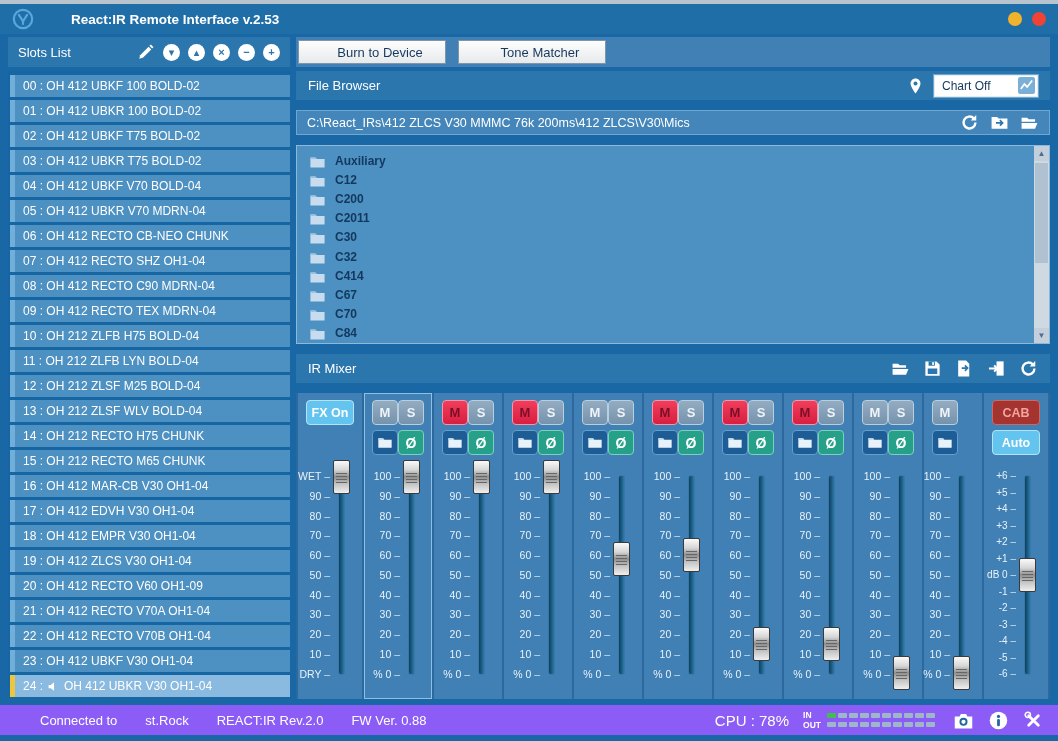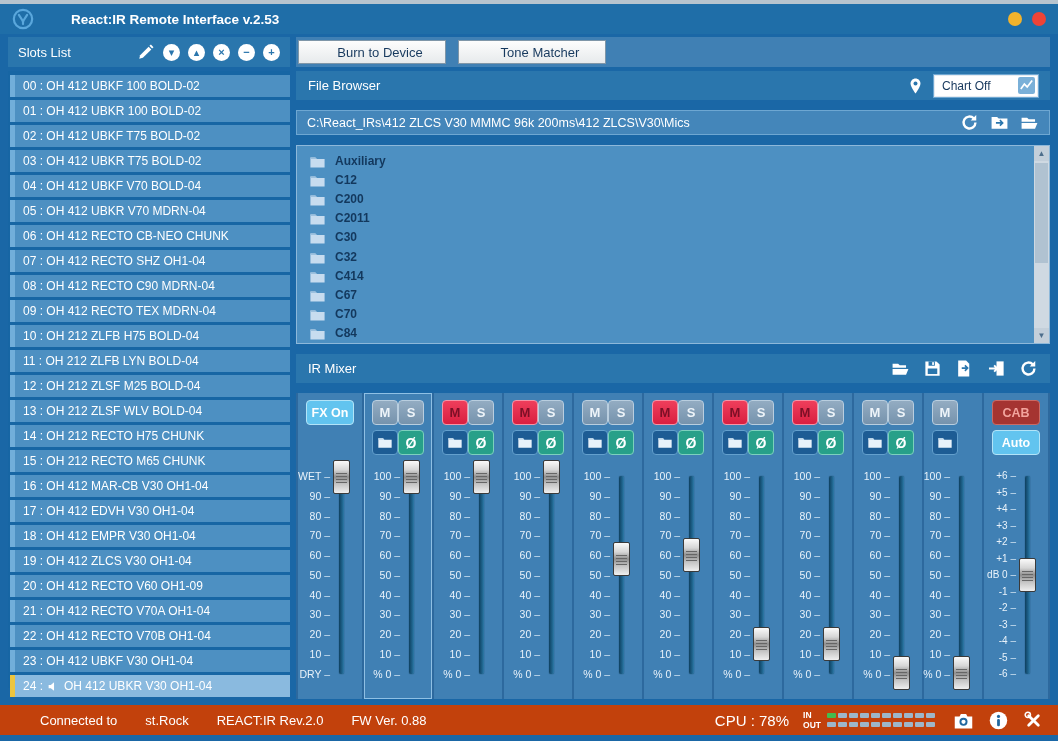--- a/index.html
+++ b/index.html
@@ -110,21 +110,21 @@
   .handle::after { content:""; position:absolute; left:2px; right:2px; top:12px; height:10px;
             background:repeating-linear-gradient(#666 0 1px,transparent 1px 3px); }
 
   .mixer-labels { height:26px; flex:none; display:grid; grid-template-columns:repeat(11,1fr); }
   .mix-label { background:#21689f; border-right:2px solid #2d699e; display:flex;
                align-items:center; justify-content:center; color:#fff; font-size:12.5px; }
   .mix-label:first-child { border-left:2px solid #2d699e; }
   .mix-label.selected { background:#4a8abc; color:#c9edff; box-shadow:inset 0 0 0 1px #8fc0e4; }
 
   
-  .statusbar { height:30px; margin-top:17px; background:#c2410c; display:flex; align-items:center;
+  .statusbar { height:30px; margin-top:17px; background:#8b5cf6; display:flex; align-items:center;
                padding:0 14px 0 40px; color:#fff; font-size:13px; flex:none; }
   .statusbar .sv { margin-right:28px; }
   .cpu { margin-left:auto; font-size:15px; margin-right:14px; }
   .io-labels { display:flex; flex-direction:column; justify-content:center; gap:1px;
                font-size:8.5px; font-weight:bold; line-height:1; margin-right:6px; }
   .meters { display:flex; flex-direction:column; gap:4px; margin-right:18px; }
   .meter { display:flex; gap:2px; }
   .seg { width:9px; height:5px; background:#9db6c9; border-radius:1px; }
   .seg.lit { background:#43bd4d; }
   .status-icons { display:flex; gap:14px; align-items:center; }
@@ -219,21 +219,21 @@
             <span>Chart Off</span>
             <svg class="chart-ic" viewBox="0 0 24 24">
               <rect width="24" height="24" rx="3" fill="#7ab0d8"></rect>
               <path d="M4 17l5-7 4 4 7-9" stroke="#fff" stroke-width="2.4" fill="none"></path>
             </svg>
           </div>
         </div>
       </div>
 
       <div class="fb-path">
-        <span>C:\React_IRs\412 ZLCS V30 MMMC 96k 200ms\412 ZLCS\V30\Mics</span>
+        <span>C:\React_IRs\412 ZLCS V30 MMMC 76k 200ms\412 ZLCS\V30\Mics</span>
         <div class="path-tools">
           <svg class="tool-ic" viewBox="0 0 24 24">
             <path d="M19.5 12a7.5 7.5 0 1 1-2.1-5.2" fill="none" stroke="#fff" stroke-width="3"></path>
             <path d="M20.5 2.5v7h-7z" fill="#fff"></path>
           </svg>
           <svg class="tool-ic" viewBox="0 0 24 24">
             <path fill="#fff" d="M2 5h7l2 2h11v13H2z"></path>
             <path d="M7.5 12.5h8.5M12.5 9l3.5 3.5-3.5 3.5" stroke="#2a76ad" stroke-width="2" fill="none"></path>
           </svg>
           <svg class="tool-ic" viewBox="0 0 24 24">

